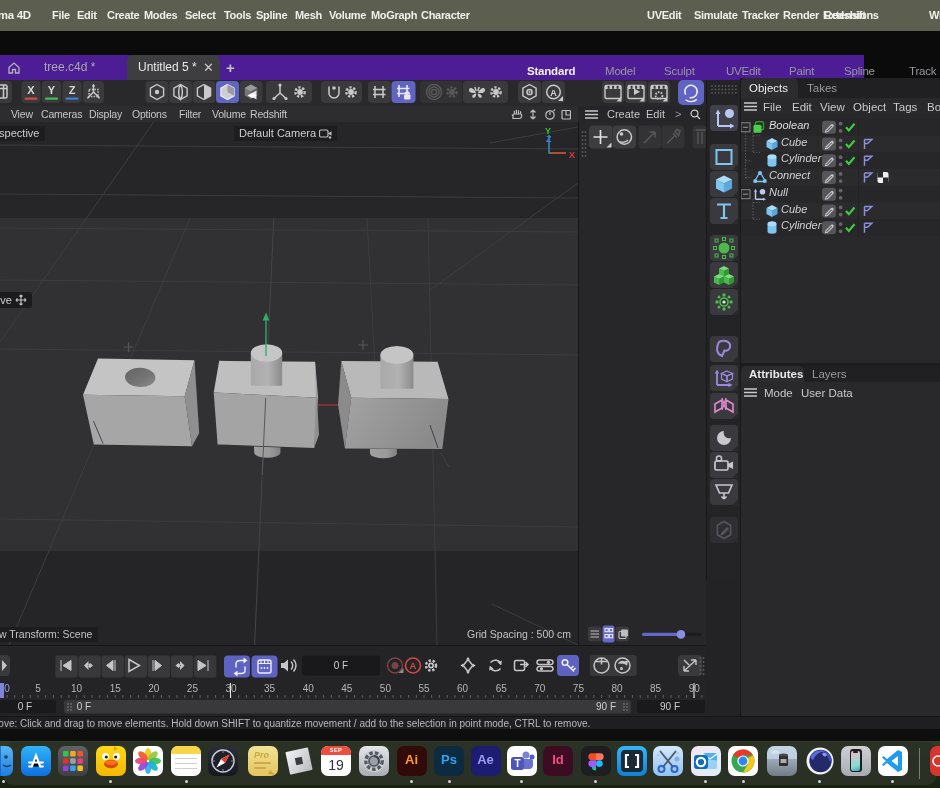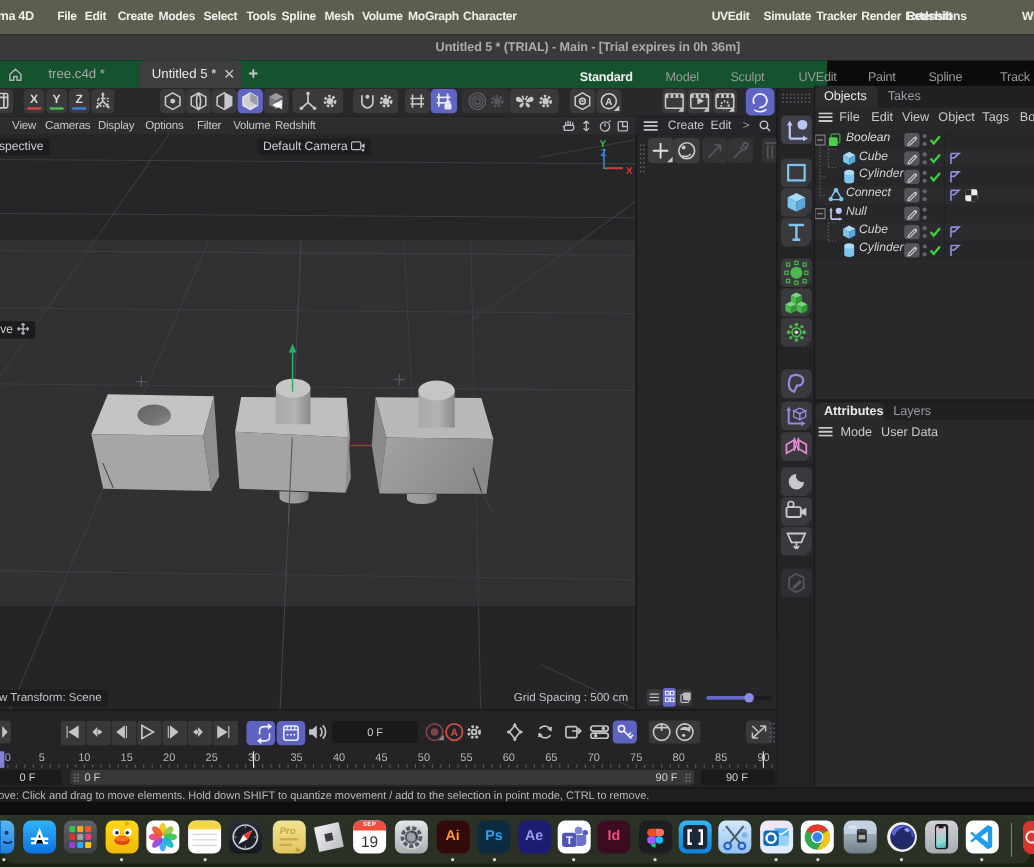--- a/index.html
+++ b/index.html
@@ -6,21 +6,21 @@
  font-family:"Liberation Sans",sans-serif;-webkit-font-smoothing:antialiased;}
 .a{position:absolute;}
 #stage{position:relative;width:940px;height:788px;transform:translateZ(0);}
 
 #menubar{left:0;top:0;width:940px;height:31px;background:#5c5f50;}
 #menubar .mi{position:absolute;top:0;height:31px;line-height:31px;font-size:11px;font-weight:600;letter-spacing:-0.3px;color:#eff0ea;white-space:nowrap;}
 
 #titlebar{left:0;top:31px;width:940px;height:24px;background:#3a3a3c;border-top:1px solid #2e2e2c;box-sizing:border-box;}
 #titlebar .t{position:absolute;top:0;line-height:23px;font-size:11.5px;letter-spacing:-0.1px;font-weight:bold;color:#ababad;white-space:nowrap;}
 
-#tabrow{left:0;top:55px;width:752px;height:25px;background:#14532d;}
+#tabrow{left:0;top:55px;width:864px;height:25px;background:#4c1d95;}
 .tabtxt{position:absolute;font-size:12px;color:#a9a9ad;line-height:25px;white-space:nowrap;}
 #activetab{position:absolute;left:127px;top:0;width:93px;height:25px;background:#3e3e41;border-radius:6px 6px 0 0;}
 #modetabs span{position:absolute;top:0;line-height:24px;font-size:11.5px;letter-spacing:-0.2px;color:#98989c;white-space:nowrap;}
 
 #toolbar{left:0;top:80px;width:740px;height:26px;background:#29292b;}
 
 #vpmenu{left:0;top:106px;width:578px;height:16px;background:#2d2d30;}
 #vpmenu span{position:absolute;top:0;line-height:16px;font-size:10.5px;letter-spacing:-0.2px;color:#c6c6c8;white-space:nowrap;}
 #matmenu{left:578px;top:106px;width:128px;height:16px;background:#26262a;}
 #matmenu span{position:absolute;top:0;line-height:16px;font-size:11px;color:#c6c6c8;}
@@ -62,23 +62,20 @@
     <span class="mi" style="left:371px">MoGraph</span>
     <span class="mi" style="left:421px">Character</span>
     <span class="mi" style="left:647px">UVEdit</span>
     <span class="mi" style="left:694px">Simulate</span>
     <span class="mi" style="left:742px">Tracker</span>
     <span class="mi" style="left:783px">Render</span>
     <span class="mi" style="left:824px">Redshift</span>
     <span class="mi" style="left:823px">Extensions</span>
     <span class="mi" style="left:929px">Wi</span>
   </div>
-  <div class="a" id="titlebar">
-      <span class="t" style="left:396px">Untitled 5 * (TRIAL) - Main - [Trial expires in 0h 36m]</span>
-    </div>
   <div class="a" id="tabrow">
     <svg class="a" style="left:7px;top:6px" width="14" height="14" viewBox="0 0 14 14">
       <path d="M2 6.5 L7 2 L12 6.5 L12 12 L8.5 12 L8.5 8.5 L5.5 8.5 L5.5 12 L2 12 Z" fill="none" stroke="#b4b4b8" stroke-width="1.3"></path>
     </svg>
     <span class="tabtxt" style="left:44px">tree.c4d *</span>
     <div id="activetab"></div>
     <span class="tabtxt" style="left:138px;color:#e8e8ea">Untitled 5 *</span>
     <span class="tabtxt" style="left:203px;color:#c9c9cd;font-size:13px">✕</span>
     <span class="tabtxt" style="left:226px;color:#c3c3c7;font-size:15px;font-weight:bold">+</span>
     <div id="modetabs" class="a" style="left:0;top:4px;width:940px;height:25px">

